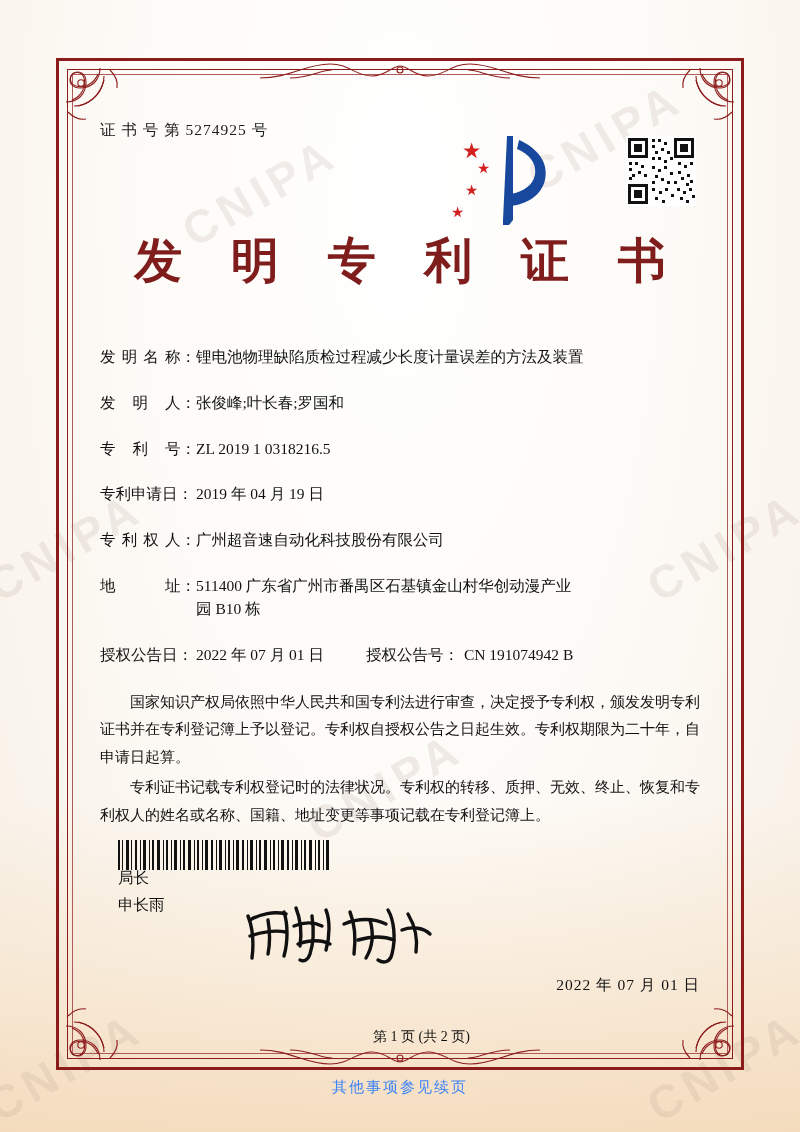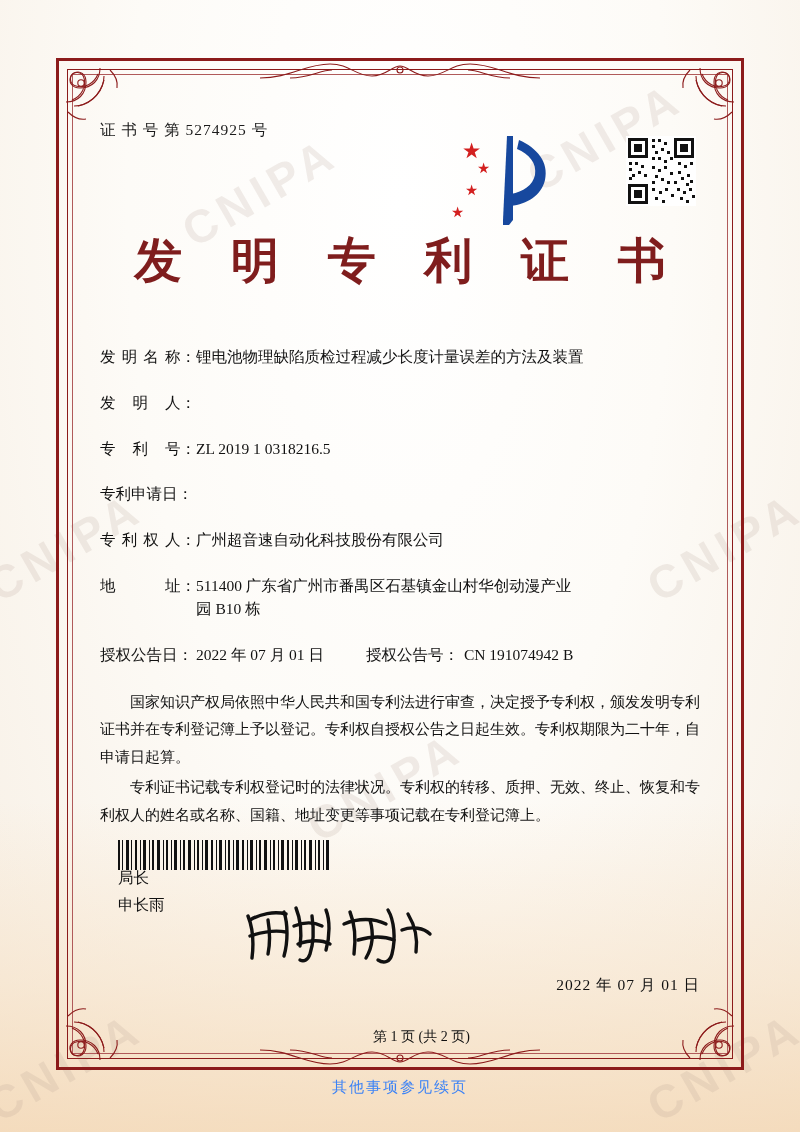--- a/index.html
+++ b/index.html
@@ -387,33 +387,35 @@
         </div>
         <div class="field-value">锂电池物理缺陷质检过程减少长度计量误差的方法及装置</div>
       </div>
 
       <div class="field-row">
         <div class="field-label lbl-spread">
           <span>发</span>
             <span>明</span>
             <span>人：</span>
         </div>
+        <div class="field-value">张俊峰;叶长春;罗国和</div>
       </div>
 
       <div class="field-row">
         <div class="field-label lbl-spread">
           <span>专</span>
             <span>利</span>
             <span>号：</span>
         </div>
         <div class="field-value">ZL 2019 1 0318216.5</div>
       </div>
 
       <div class="field-row">
         <div class="field-label">专利申请日：</div>
+        <div class="field-value">2019 年 04 月 19 日</div>
       </div>
 
       <div class="field-row">
         <div class="field-label lbl-spread">
           <span>专</span>
             <span>利</span>
             <span>权</span>
             <span>人：</span>
         </div>
         <div class="field-value">广州超音速自动化科技股份有限公司</div>

